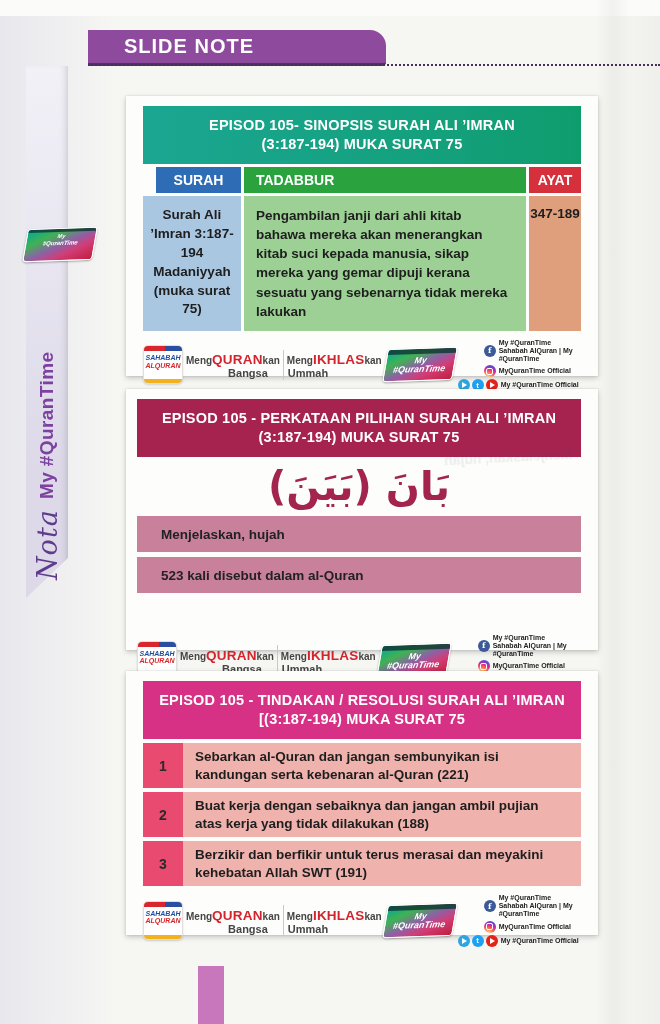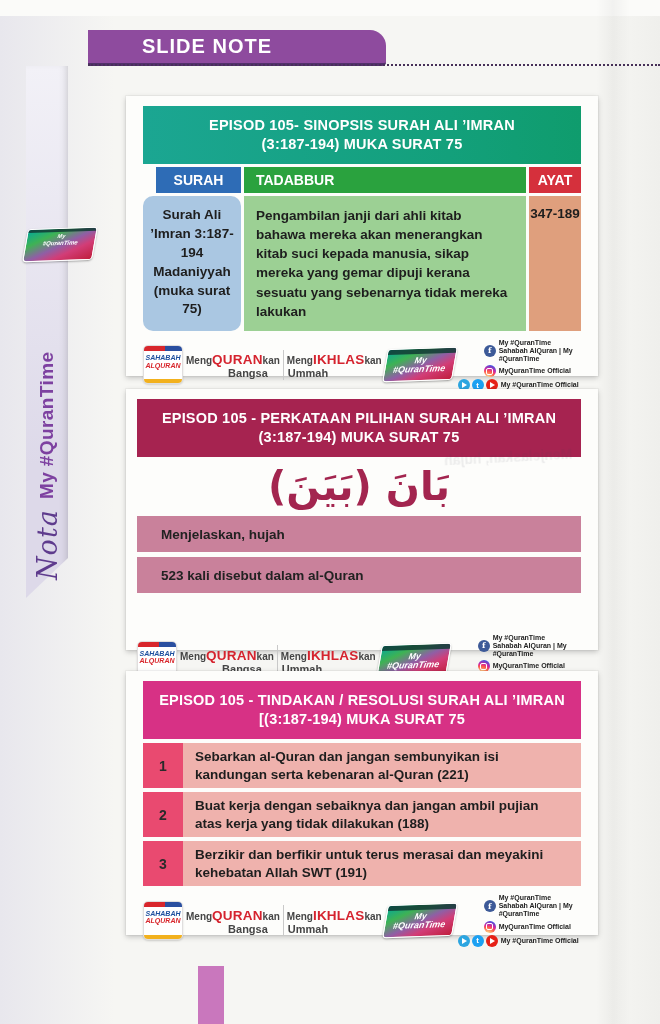--- a/index.html
+++ b/index.html
@@ -4,21 +4,21 @@
 <style>
   html,body{margin:0;padding:0;}
   body{font-family:"Liberation Sans",sans-serif;}
   #page{position:relative;width:660px;height:1024px;overflow:hidden;
         background:linear-gradient(90deg,#e8e7ed 0px,#f6f6f3 115px,#f6f6f3 92%,#efefec 100%);}
   .topstrip{position:absolute;left:0;top:0;width:100%;height:16px;background:#fbfbf9;}
 
   
   .banner{position:absolute;left:88px;top:30px;width:298px;height:33px;background:#8e4b9e;
           border-bottom:3px solid #52306b;border-radius:0 16px 4px 0;display:flex;align-items:center;}
-  .banner span{color:#fff;font-weight:800;font-size:20px;letter-spacing:1px;padding-left:54px;}
+  .banner span{color:#fff;font-weight:800;font-size:20px;letter-spacing:1px;padding-left:36px;}
   .rule{position:absolute;left:88px;right:0;top:64px;border-top:2px dotted #473058;height:0;}
 
   
   .ribbon{position:absolute;left:26px;top:66px;width:42px;height:532px;
           background:linear-gradient(180deg,#f2f1f7 0%,#ddd9e9 75%);
           clip-path:polygon(0 0,100% 0,100% calc(100% - 40px),0 100%);
           box-shadow:inset -6px 0 8px -6px rgba(0,0,0,.22);}
   .ribbon-logo{position:absolute;left:25px;top:228px;width:44px;height:22px;transform:rotate(-90deg);}
   .ribbon-logo .mqt-face{border-width:1px;}
   .ribbon-logo .mqt-strip{height:3px;}
@@ -42,21 +42,21 @@
   .maroon{background:#a62350;}
   .magenta{background:#d73185;}
 
   
   .tbl{display:grid;grid-template-columns:98px 1fr 52px;gap:3px;margin-top:3px;}
   .th{height:26px;color:#fff;font-weight:800;font-size:14px;display:flex;align-items:center;}
   .th-surah{background:#2e6cb6;justify-content:center;margin-left:13px;}
   .th-tad{background:#2aa23e;padding-left:12px;text-align:center;}
   .th-ayat{background:#d5303c;justify-content:center;}
   .td{font-weight:700;font-size:13.5px;color:#1e1e1e;box-sizing:border-box;}
-  .td-surah{background:#aac7e2;text-align:center;padding:10px 0;line-height:1.4;min-height:130px;border-radius:10px;}
+  .td-surah{background:#aac7e2;text-align:center;padding:10px 0;line-height:1.4;min-height:130px;}
   .td-tad{background:#9cd094;padding:10px 12px;line-height:1.42;}
   .td-ayat{background:#df9f7d;text-align:center;padding-top:10px;}
 
   
   .arabic{text-align:center;font-family:"DejaVu Sans",sans-serif;font-weight:700;font-size:40px;
           color:#a3254f;margin:4px 0 4px;line-height:1.25;}
   .bar{height:36px;margin-top:5px;display:flex;align-items:center;padding-left:24px;
        background:#c9819b;font-weight:700;font-size:13.5px;color:#222;}
   .watermark{position:absolute;left:205px;top:86px;width:120px;height:58px;opacity:.18;pointer-events:none;}
   .watermark .mqt-face{background:linear-gradient(155deg,#8d9a98 0%,#b38ba0 50%,#c06f8d 100%);}

